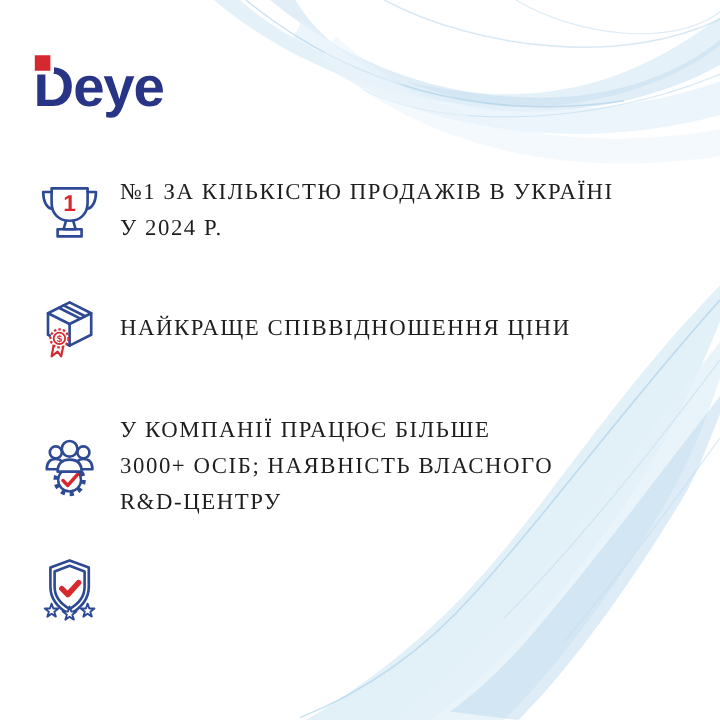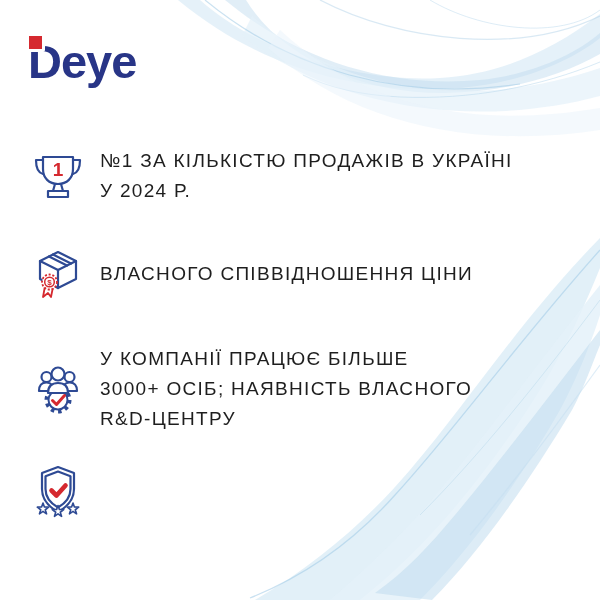--- a/index.html
+++ b/index.html
@@ -7,21 +7,21 @@
     position:relative;
     width:600px;height:600px;
     background:#ffffff;
     overflow:hidden;
     font-family:"Liberation Sans", sans-serif;
   }
   .bg-waves{position:absolute;inset:0;width:600px;height:600px;}
 
   
   .logo{
-    position:absolute;left:28px;top:36px;height:54px;
+    position:absolute;left:28px;top:46px;height:54px;
   }
   .logo-text{
     font-weight:800;
     font-size:47px;
     line-height:52px;
     letter-spacing:-1px;
     color:#283587;
   }
   .logo-dot{
     position:absolute;left:-2px;top:-3px;
@@ -42,20 +42,21 @@
   .f4{top:462px}
   .feature .icon-box{flex:0 0 56px;width:56px;height:56px;}
   .feature svg{display:block;width:56px;height:56px;}
   .feature-text{
     width:482px;
     font-size:19px;
     line-height:30px;
     font-weight:500;
     letter-spacing:1.3px;
     color:#1e1e1e;
+    font-family:Liberation Serif, serif;
   }
   .feature-text div{white-space:nowrap;}
 
   .ic{stroke:#2e4a94;stroke-width:2.2;fill:none;stroke-linejoin:round;stroke-linecap:round;}
   .ic-fill{fill:#ffffff;stroke:#2e4a94;stroke-width:2.2;stroke-linejoin:round;}
   .red-line{stroke:#d5292f;fill:none;stroke-linecap:round;stroke-linejoin:round;}
   .red-text{fill:#d5292f;font-family:"Liberation Sans",sans-serif;font-weight:bold;}
 </style>
 </head>
 <body>
@@ -110,21 +111,21 @@
         <path class="ic" d="M46,15 V33 L28,42 V24"></path>
         <path class="ic" d="M10,15 V33 L28,42"></path>
         <path class="ic" d="M19,10.5 L37,19.5 M23,8.5 L41,17.5"></path>
         <path class="red-line" stroke-width="1.8" fill="#ffffff" d="M15,40 L13,51 L18,47 L21,51 L23,41" stroke="#2e4a94"></path>
         <circle cx="19.5" cy="36" r="7.5" fill="#ffffff" stroke="#d5292f" stroke-width="1.8" stroke-dasharray="2.1 1.7"></circle>
         <circle cx="19.5" cy="36" r="4.8" fill="#ffffff" stroke="#d5292f" stroke-width="1.5"></circle>
         <text class="red-text" x="19.5" y="39" font-size="8" text-anchor="middle">$</text>
       </svg>
     </div>
     <div class="feature-text">
-      <div>ВЛАСНОГО СПІВВІДНОШЕННЯ ЦІНИ</div>
+      <div>НАЙКРАЩЕ СПІВВІДНОШЕННЯ ЦІНИ</div>
     </div>
   </div>
 
   <div class="feature f3">
     <div class="icon-box">
       <svg viewBox="0 0 56 56">
         <circle cx="28" cy="39" r="11.5" fill="none" stroke="#2e4a94" stroke-width="4" stroke-dasharray="3.4 3.83"></circle>
         <circle cx="28" cy="39" r="9.5" fill="#ffffff" stroke="#2e4a94" stroke-width="2"></circle>
         <circle class="ic-fill" cx="16.5" cy="16" r="5"></circle>
         <circle class="ic-fill" cx="39.5" cy="16" r="5"></circle>

